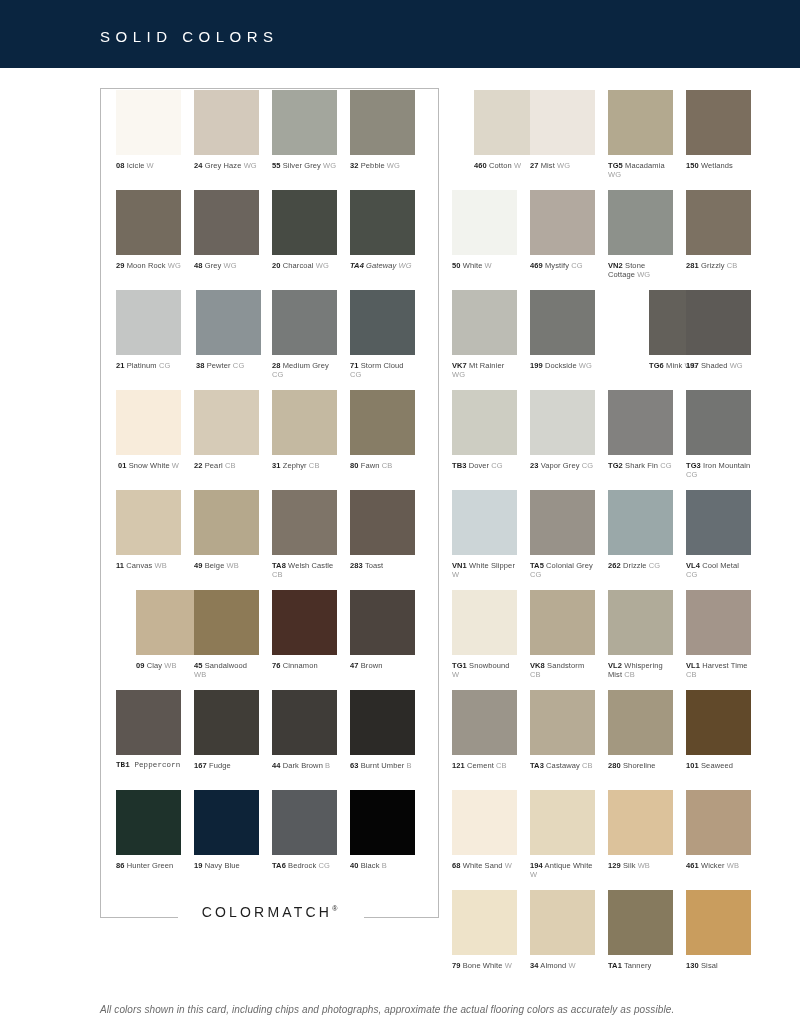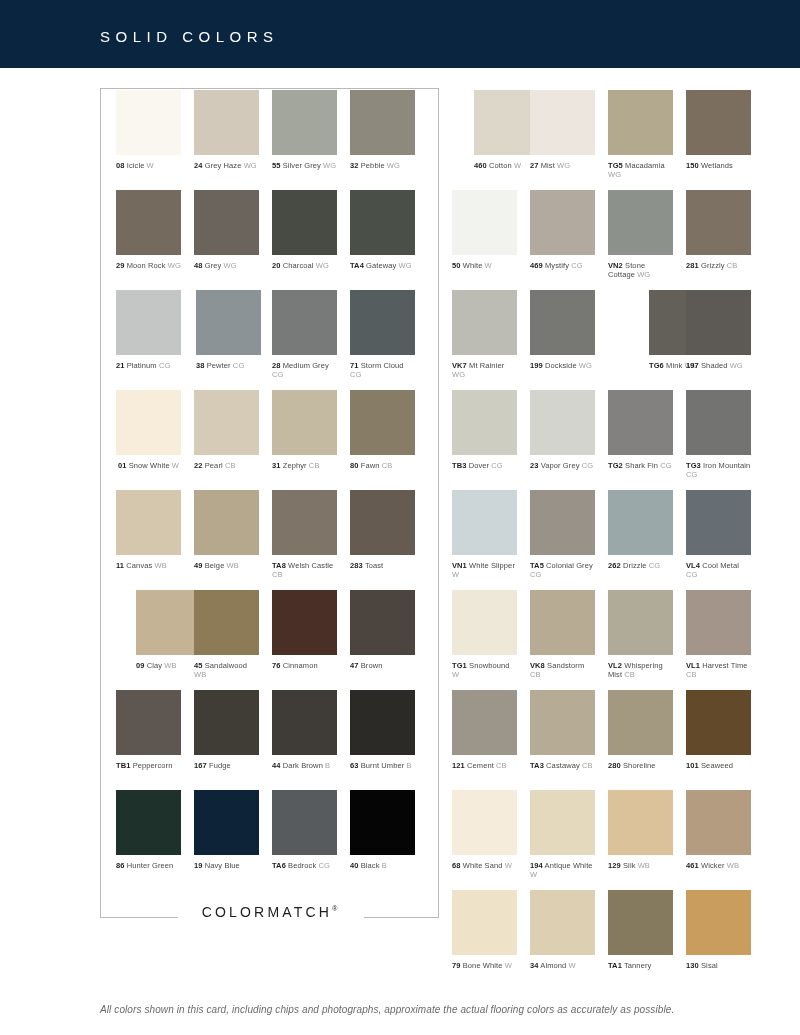--- a/index.html
+++ b/index.html
@@ -159,21 +159,21 @@
         <div class="chip-label"><span class="code">29</span><span class="name"> Moon Rock</span><span class="suffix">  WG</span></div>
       </div>
       <div class="swatch-cell" style="left: 78px; top: 100px;">
         <span class="chip" style="background: rgb(107, 100, 93);"></span>
         <div class="chip-label"><span class="code">48</span><span class="name"> Grey</span><span class="suffix">  WG</span></div>
       </div>
       <div class="swatch-cell" style="left: 156px; top: 100px;">
         <span class="chip" style="background: rgb(71, 75, 68);"></span>
         <div class="chip-label"><span class="code">20</span><span class="name"> Charcoal</span><span class="suffix">  WG</span></div>
       </div>
-      <div class="swatch-cell" style="left: 234px; top: 100px;">
+      <div class="swatch-cell" style="left: 234px; top: 100px; font-style: italic;">
         <span class="chip" style="background: rgb(74, 79, 72);"></span>
         <div class="chip-label"><span class="code">TA4</span><span class="name"> Gateway</span><span class="suffix">  WG</span></div>
       </div>
       <div class="swatch-cell" style="left: 0px; top: 200px;">
         <span class="chip" style="background: rgb(196, 198, 197);"></span>
         <div class="chip-label"><span class="code">21</span><span class="name"> Platinum</span><span class="suffix">  CG</span></div>
       </div>
       <div class="swatch-cell" style="left: 80px; top: 200px;">
         <span class="chip" style="background: rgb(139, 147, 150);"></span>
         <div class="chip-label"><span class="code">38</span><span class="name"> Pewter</span><span class="suffix">  CG</span></div>
@@ -227,21 +227,21 @@
         <div class="chip-label"><span class="code">45</span><span class="name"> Sandalwood</span><span class="suffix">  WB</span></div>
       </div>
       <div class="swatch-cell" style="left: 156px; top: 500px;">
         <span class="chip" style="background: rgb(74, 47, 38);"></span>
         <div class="chip-label"><span class="code">76</span><span class="name"> Cinnamon</span></div>
       </div>
       <div class="swatch-cell" style="left: 234px; top: 500px;">
         <span class="chip" style="background: rgb(76, 68, 62);"></span>
         <div class="chip-label"><span class="code">47</span><span class="name"> Brown</span></div>
       </div>
-      <div class="swatch-cell" style="left: 0px; top: 600px;">
+      <div class="swatch-cell" style="left: 0px; top: 600px; font-family: Liberation Mono, monospace;">
         <span class="chip" style="background: rgb(93, 86, 81);"></span>
         <div class="chip-label"><span class="code">TB1</span><span class="name"> Peppercorn</span></div>
       </div>
       <div class="swatch-cell" style="left: 78px; top: 600px;">
         <span class="chip" style="background: rgb(64, 61, 55);"></span>
         <div class="chip-label"><span class="code">167</span><span class="name"> Fudge</span></div>
       </div>
       <div class="swatch-cell" style="left: 156px; top: 600px;">
         <span class="chip" style="background: rgb(63, 60, 56);"></span>
         <div class="chip-label"><span class="code">44</span><span class="name"> Dark Brown</span><span class="suffix">  B</span></div>

